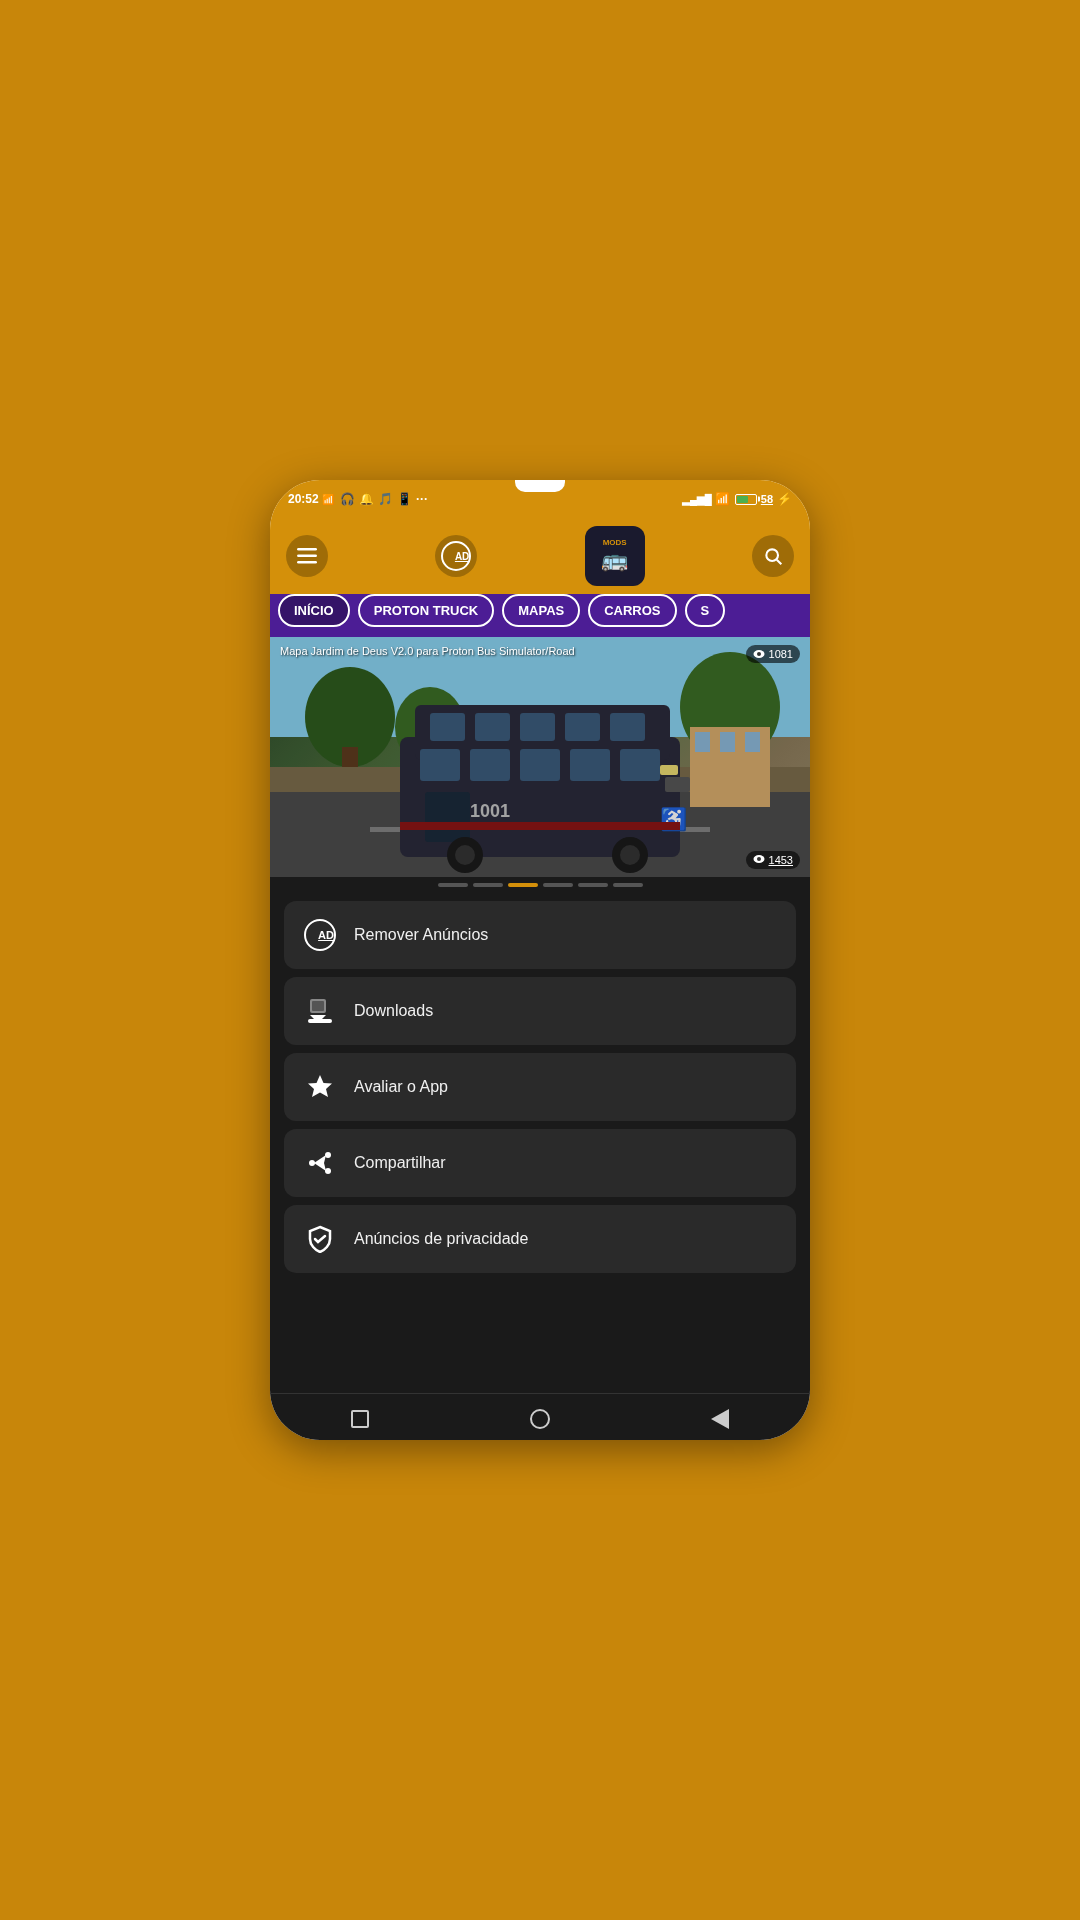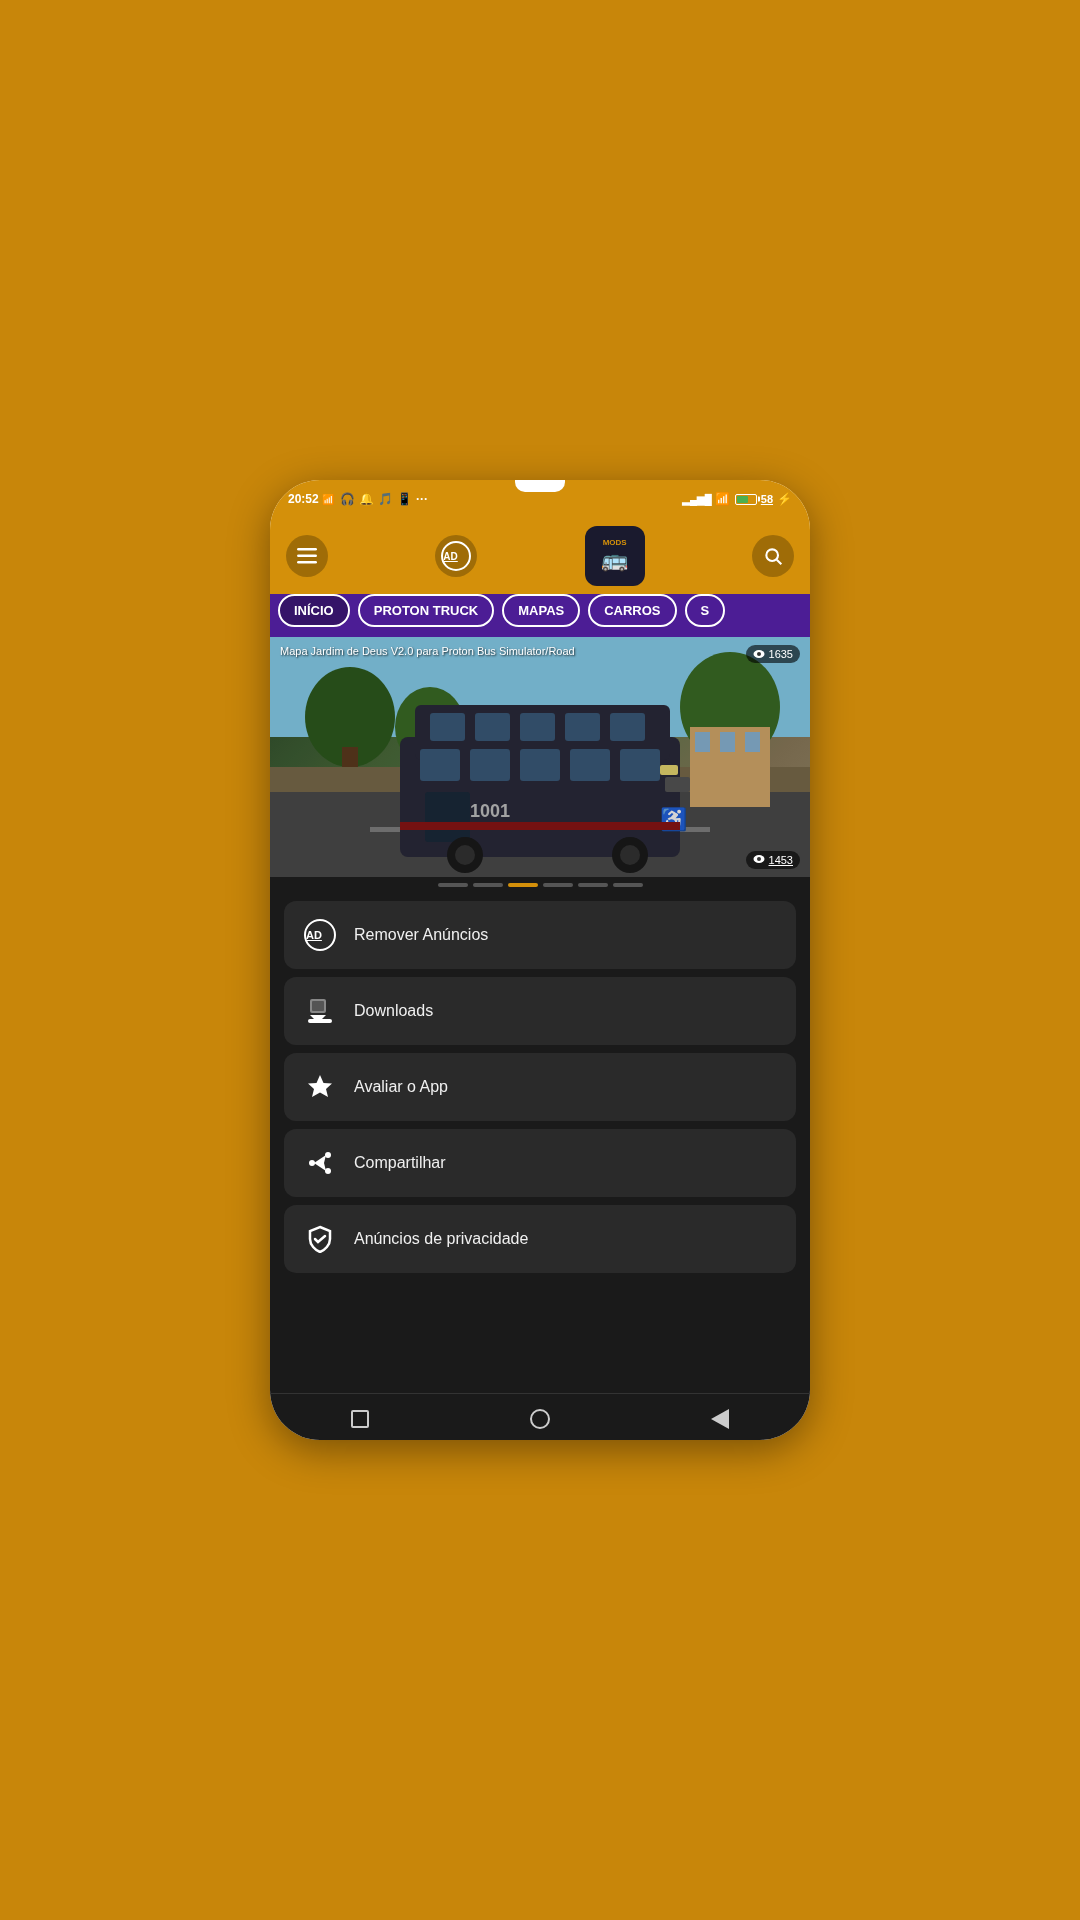--- a/index.html
+++ b/index.html
@@ -290,21 +290,21 @@
       border-right: 18px solid #ccc;
     }
 
     .ad-icon {
       width: 30px;
       height: 30px;
       border: 2.5px solid #fff;
       border-radius: 50%;
       display: flex;
       align-items: center;
-      justify-content: flex-start;
+      justify-content: flex-end;
       font-size: 10px;
       font-weight: bold;
       color: #fff;
       flex-shrink: 0;
       text-decoration: underline;
     }
 
     
     .slide-overlay {
       position: absolute;
@@ -441,21 +441,21 @@
           <rect x="390" y="128" width="18" height="10" rx="2" fill="#e8d870"></rect>
         </svg>
         <div class="slide-overlay"></div>
       </div>
 
       <div class="view-count-top">
         <svg width="12" height="10" viewBox="0 0 24 18" fill="white">
           <ellipse cx="12" cy="9" rx="11" ry="8"></ellipse>
           <circle cx="12" cy="9" r="4" fill="#333"></circle>
         </svg>
-        <span>1635</span>
+        <span>1081</span>
       </div>
 
       <div class="slide-title">Mapa Jardim de Deus V2.0 para Proton Bus Simulator/Road</div>
 
       <div class="view-count-bottom">
         <svg width="12" height="10" viewBox="0 0 24 18" fill="white">
           <ellipse cx="12" cy="9" rx="11" ry="8"></ellipse>
           <circle cx="12" cy="9" r="4" fill="#333"></circle>
         </svg>
         <span>1453</span>

